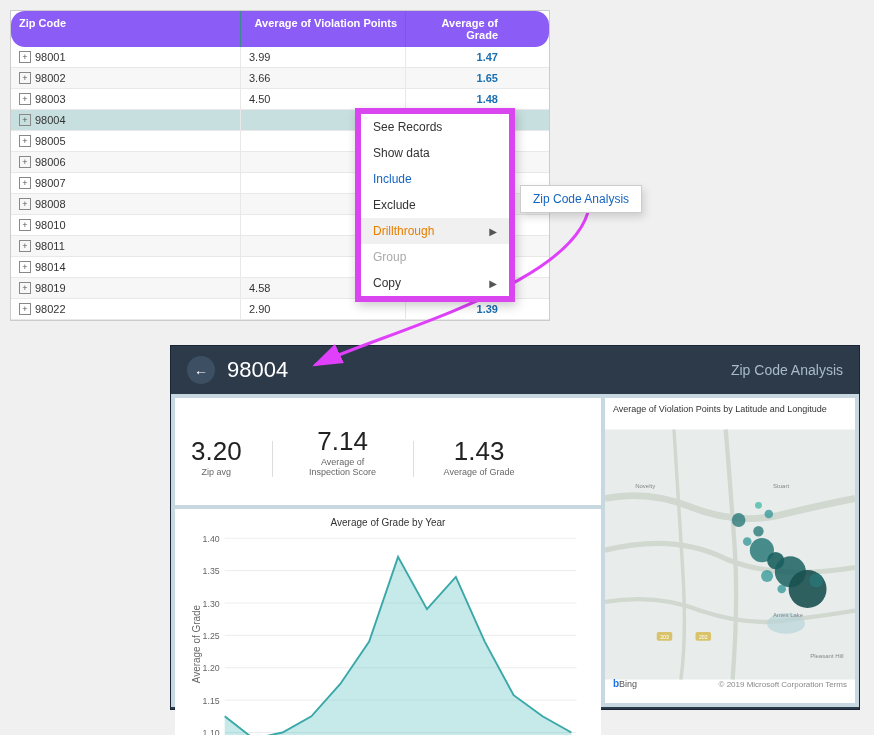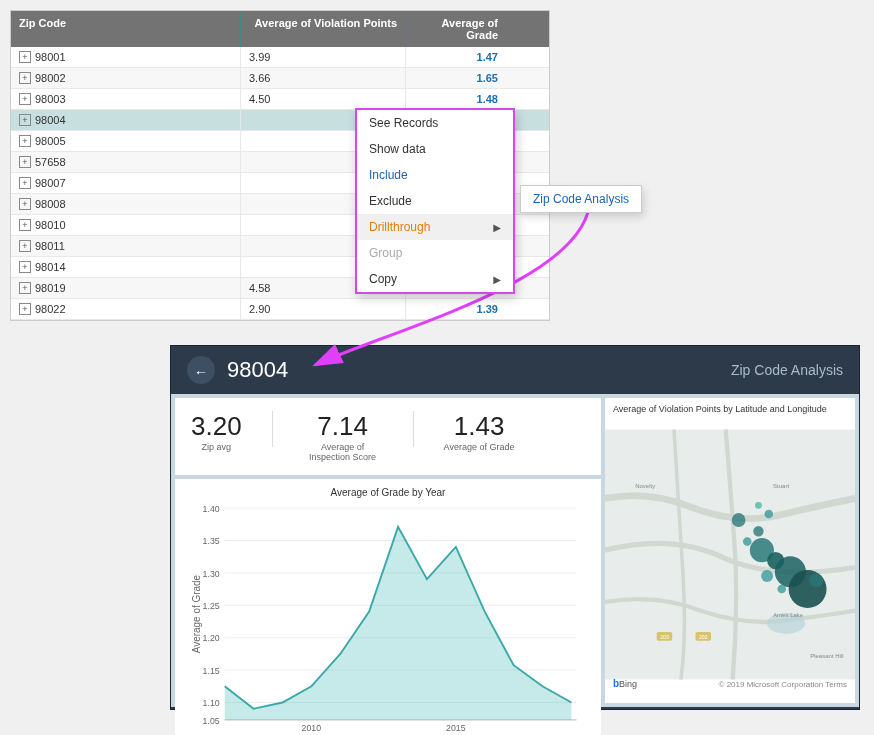--- a/index.html
+++ b/index.html
@@ -17,24 +17,25 @@
     .table-section {
       background: #fff;
       border: 1px solid #ccc;
       width: 540px;
       position: absolute;
       top: 10px;
       left: 10px;
     }
     .table-header {
       display: flex;
-      background: #737373;
+      background: #8b5cf6;
       color: #fff;
       font-size: 11px;
       font-weight: 600;
+      border-radius: 14px;
     }
     .table-header .col-zipcode { width: 230px; padding: 6px 8px; border-right: 1px solid #3a8a90; }
     .table-header .col-violation { width: 165px; padding: 6px 8px; text-align: right; border-right: 1px solid #3a8a90; }
     .table-header .col-grade { width: 100px; padding: 6px 8px; text-align: right; }
 
     .table-row {
       display: flex;
       border-bottom: 1px solid #e8e8e8;
       font-size: 11px;
     }
@@ -74,21 +75,21 @@
       color: #1a6fb0;
       font-weight: 600;
     }
 
     
     .context-menu {
       position: absolute;
       top: 108px;
       left: 355px;
       background: #fff;
-      border: 2px solid #d946ef;
+      border: 6px solid #d946ef;
       box-shadow: 2px 4px 10px rgba(0,0,0,0.2);
       width: 160px;
       z-index: 100;
       font-size: 12px;
     }
     .context-menu-item {
       padding: 6px 12px;
       cursor: pointer;
       display: flex;
       justify-content: space-between;
@@ -188,22 +189,22 @@
       flex: 1;
       display: flex;
       flex-direction: column;
       gap: 4px;
     }
 
     
     .dt-stats {
       background: #fff;
       display: flex;
-      align-items: flex-start;
-      padding: 13px 16px;
+      align-items: flex-end;
+      padding: 28px 16px;
       gap: 30px;
     }
     .stat-item {
       display: flex;
       flex-direction: column;
       align-items: center;
     }
     .stat-value {
       font-size: 26px;
       font-weight: 300;
@@ -319,21 +320,21 @@
       <div class="cell-zipcode">
         <span class="expand-icon">+</span>
         <span>98005</span>
       </div>
       <div class="cell-violation"></div>
       <div class="cell-grade">.45</div>
     </div>
       <div class="table-row">
       <div class="cell-zipcode">
         <span class="expand-icon">+</span>
-        <span>57658</span>
+        <span>98006</span>
       </div>
       <div class="cell-violation"></div>
       <div class="cell-grade">.67</div>
     </div>
       <div class="table-row">
       <div class="cell-zipcode">
         <span class="expand-icon">+</span>
         <span>98007</span>
       </div>
       <div class="cell-violation"></div>

